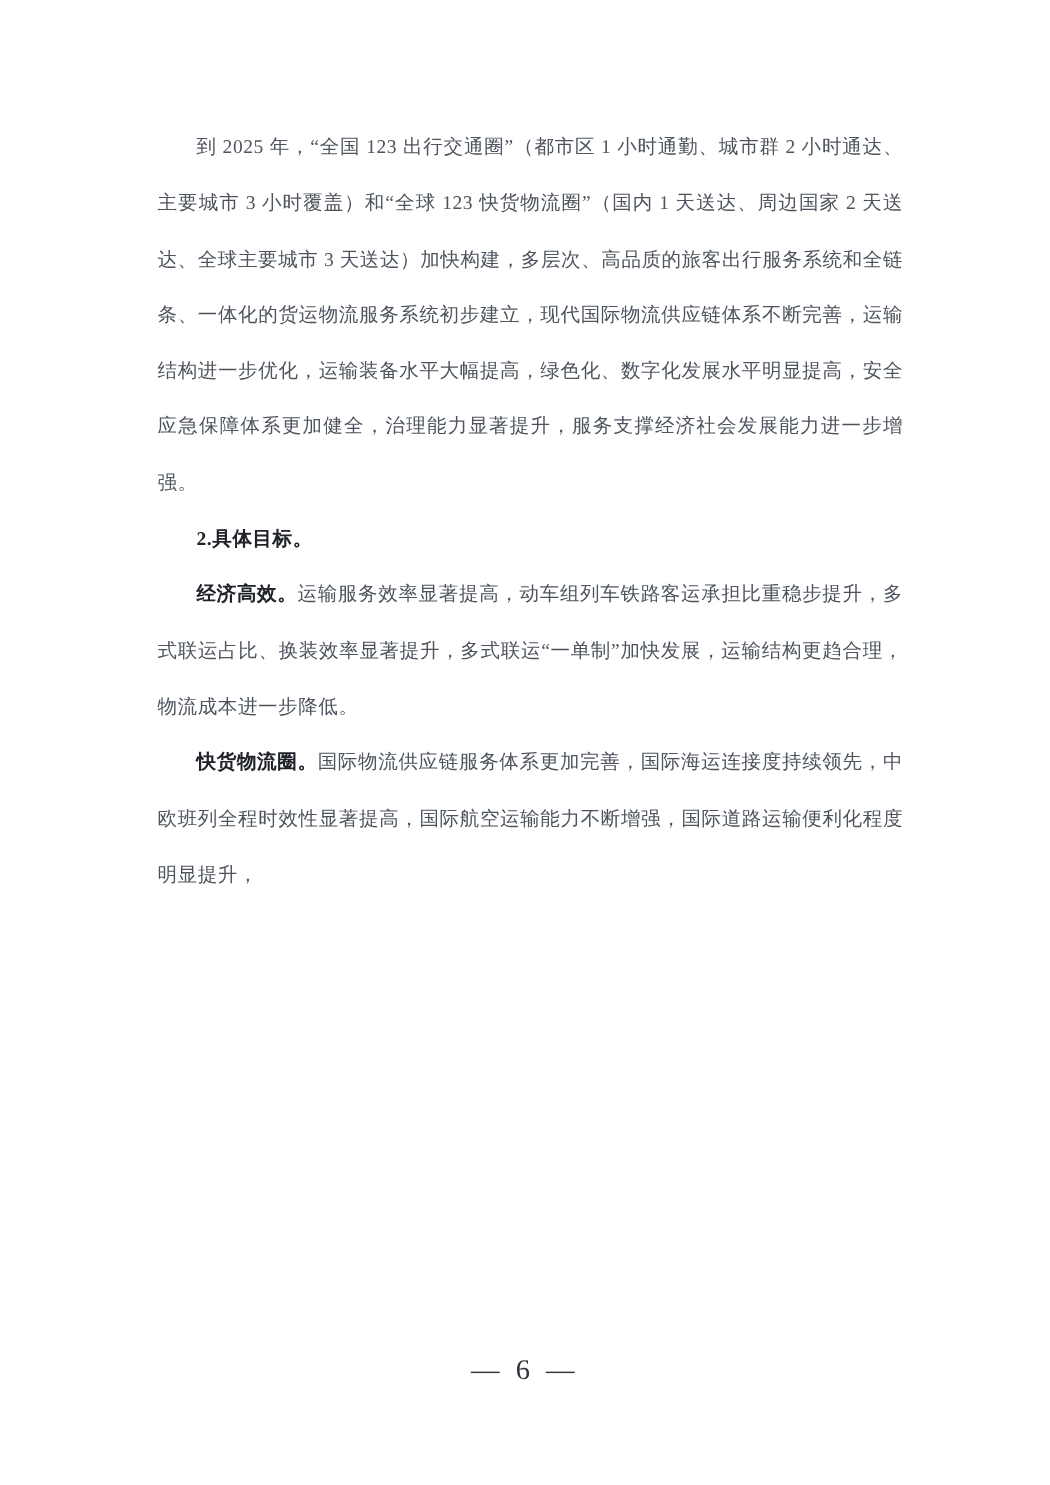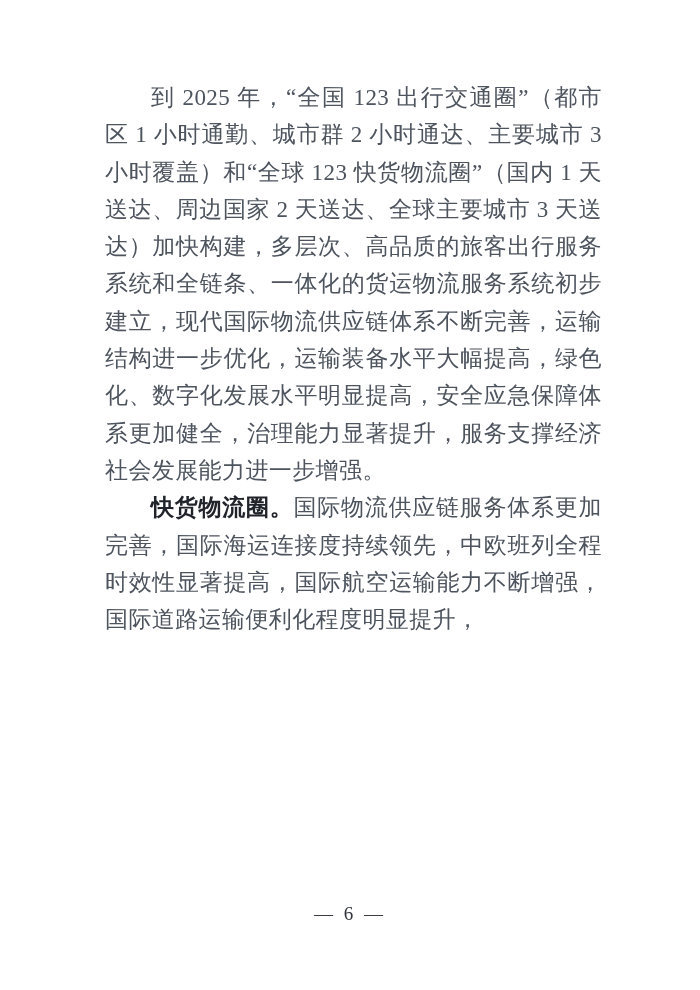--- a/index.html
+++ b/index.html
@@ -16,21 +16,21 @@
     font-family: "Liberation Serif", "DejaVu Serif", serif;
   }
   .content {
     position: absolute;
     left: 105px;
     top: 79px;
     width: 497px;
   }
   .para {
     margin: 0;
-    font-size: 23px;
+    font-size: 13px;
     line-height: 37.3px;
     color: #4d545e;
     text-align: justify;
     text-indent: 2em;
     letter-spacing: 0.4px;
   }
   .para .lead {
     font-weight: bold;
     color: #20242a;
   }
@@ -46,21 +46,23 @@
   }
 </style>
 </head>
 <body>
 
 <div class="page">
   <div class="content">
 
     <p class="para"><span class="lead"></span><span>到 2025 年，“全国 123 出行交通圈”（都市区 1 小时通勤、城市群 2 小时通达、主要城市 3 小时覆盖）和“全球 123 快货物流圈”（国内 1 天送达、周边国家 2 天送达、全球主要城市 3 天送达）加快构建，多层次、高品质的旅客出行服务系统和全链条、一体化的货运物流服务系统初步建立，现代国际物流供应链体系不断完善，运输结构进一步优化，运输装备水平大幅提高，绿色化、数字化发展水平明显提高，安全应急保障体系更加健全，治理能力显著提升，服务支撑经济社会发展能力进一步增强。</span></p>
 
+    <p class="para"><span class="lead">2.具体目标。</span><span></span></p>
 
 
+    <p class="para"><span class="lead">经济高效。</span><span>运输服务效率显著提高，动车组列车铁路客运承担比重稳步提升，多式联运占比、换装效率显著提升，多式联运“一单制”加快发展，运输结构更趋合理，物流成本进一步降低。</span></p>
 
     <p class="para"><span class="lead">快货物流圈。</span><span>国际物流供应链服务体系更加完善，国际海运连接度持续领先，中欧班列全程时效性显著提高，国际航空运输能力不断增强，国际道路运输便利化程度明显提升，</span></p>
 
   </div>
 
   <div class="footer">— 6 —</div>
 </div>
 
 </body></html>

